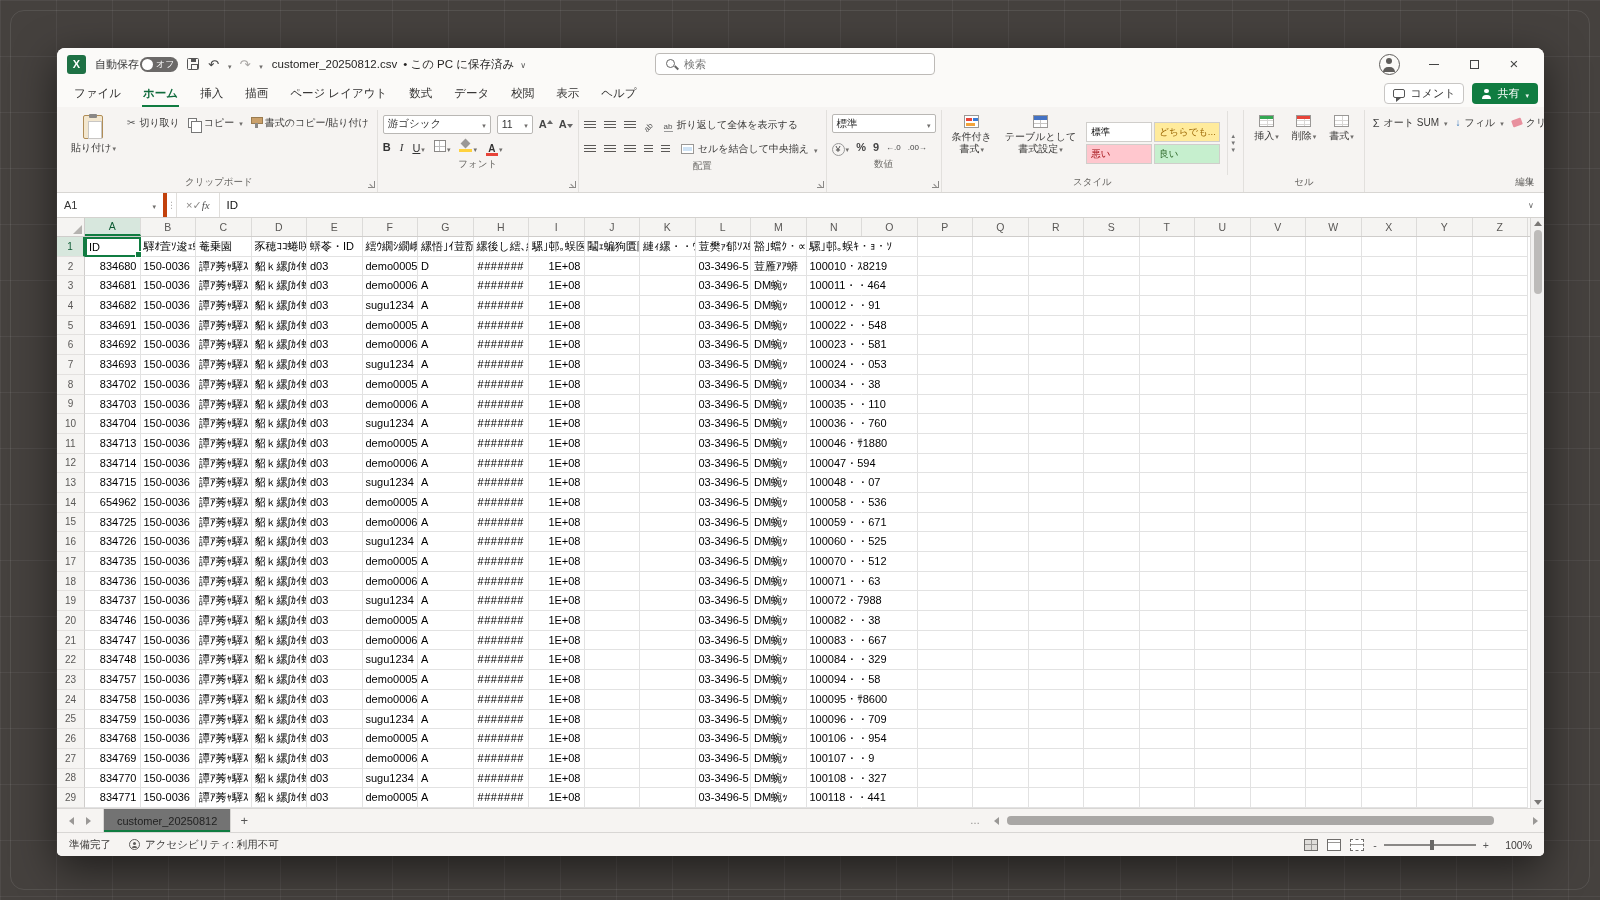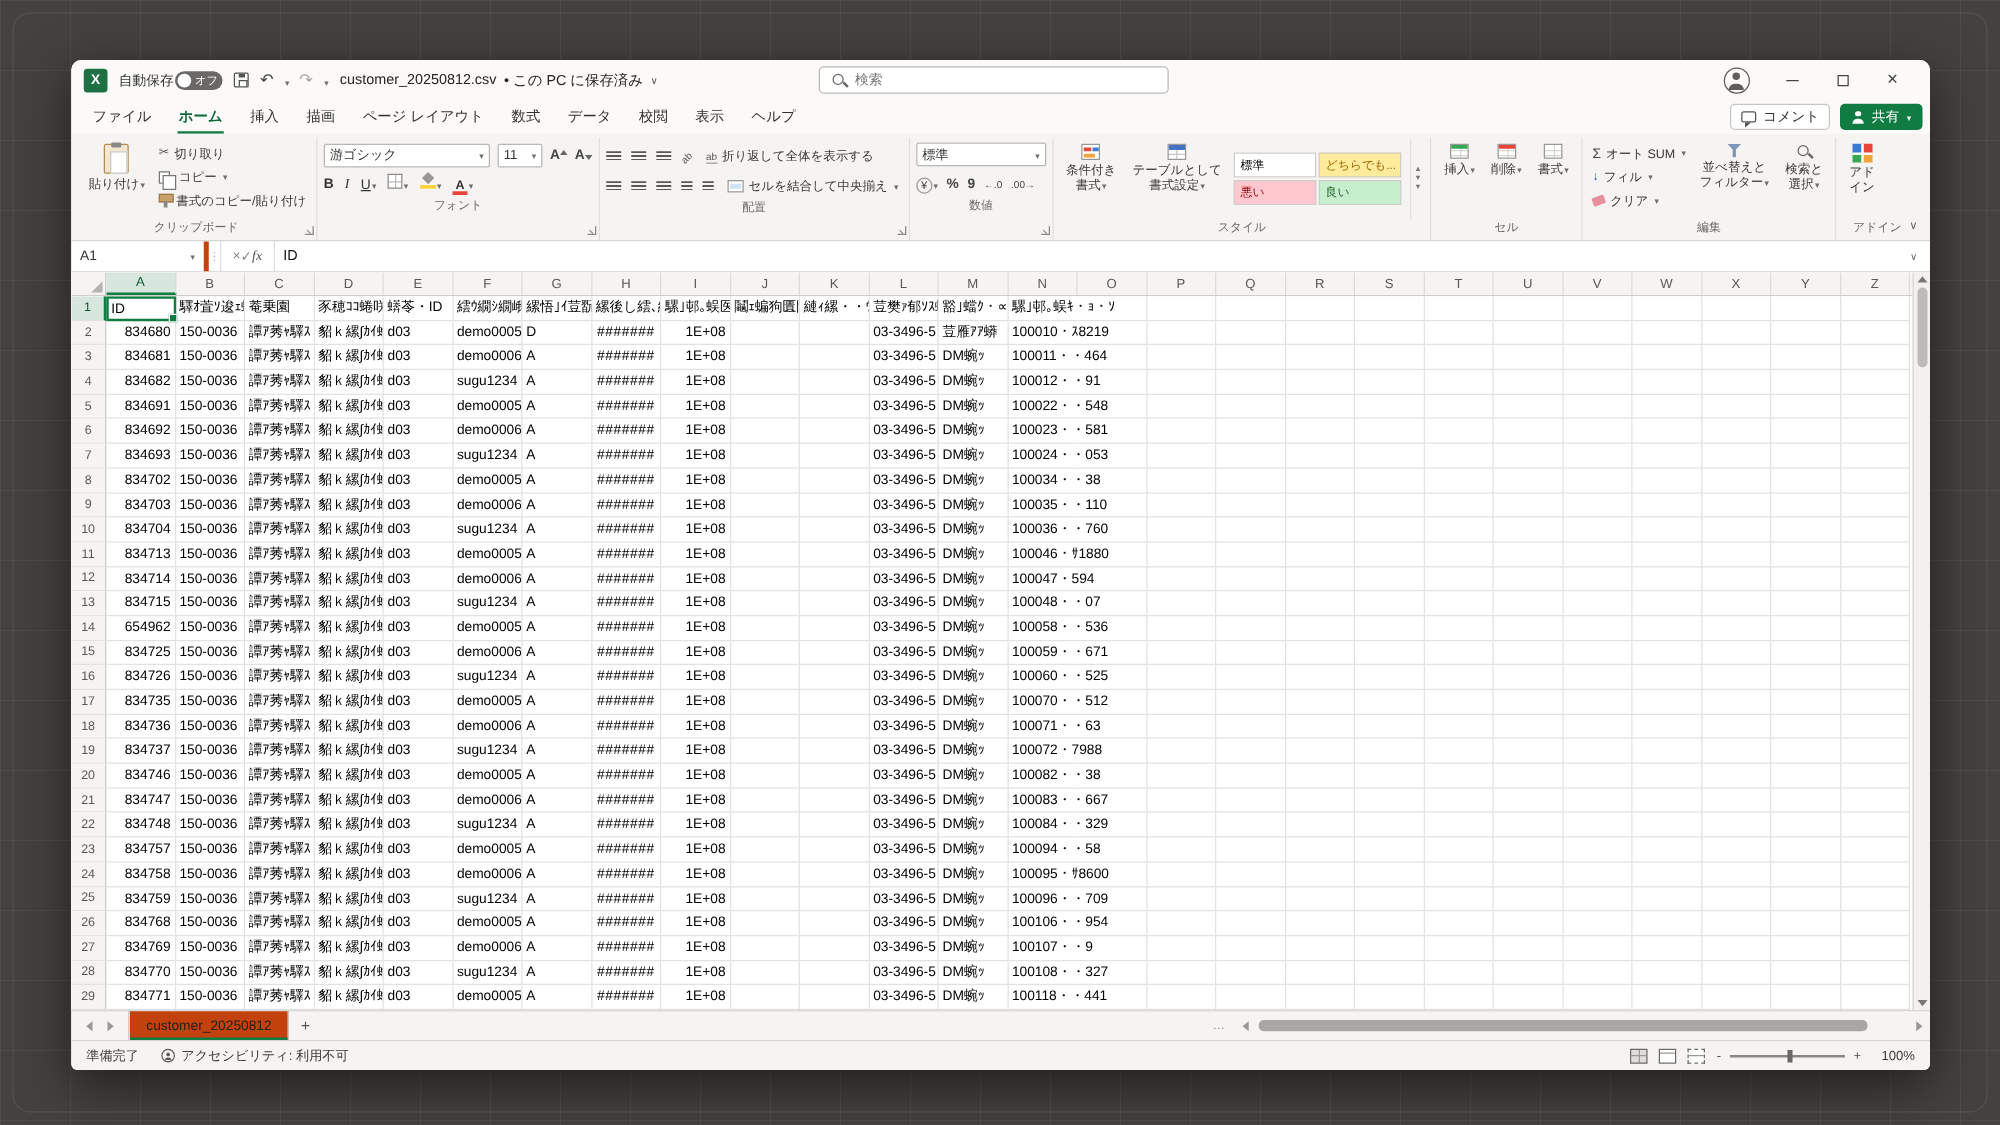--- a/index.html
+++ b/index.html
@@ -57,21 +57,21 @@
 
 
 .ribbon{height:86px;background:#f6f4f2;border-bottom:1px solid #d8d6d3;display:flex;flex:none;padding:3px 4px 0;overflow:hidden;position:relative}
 .grp{display:flex;flex-direction:column;position:relative;border-right:1px solid #e2e0dd;padding:1px 5px 0;flex:none}
 .grp-body{display:flex;flex:1;align-items:stretch;gap:3px}
 .grp-label{font-size:9.5px;color:#6a6865;text-align:center;padding:1px 8px 3px;white-space:nowrap}
 .launcher{position:absolute;right:2px;bottom:4px;width:7px;height:7px;border-right:1.2px solid #8a8886;border-bottom:1.2px solid #8a8886}
 .launcher::before{content:"";position:absolute;right:1px;bottom:1px;width:4px;height:1.2px;background:#8a8886;transform:rotate(45deg)}
 .bigbtn{display:flex;flex-direction:column;align-items:center;justify-content:flex-start;gap:3px;padding:4px 5px 1px;font-size:10px;color:#3b3a39;text-align:center;line-height:1.2;border-radius:3px}
 .sbtn{display:flex;align-items:center;gap:4px;font-size:10px;color:#3b3a39;padding:0 3px;height:17px;white-space:nowrap;border-radius:2px}
-.col2{display:flex;flex-direction:column;justify-content:flex-start;gap:2px;padding-top:3px}
+.col2{display:flex;flex-direction:row;justify-content:flex-start;gap:2px;padding-top:3px}
 .rowi{display:flex;align-items:center;gap:6px;height:20px}
 .combo{border:1px solid #b9b7b4;background:#fff;height:19px;display:flex;align-items:center;font-size:10.5px;color:#333;padding:0 4px;gap:3px;border-radius:2px;white-space:nowrap}
 .combo .da{margin-left:auto}
 .pasteico{width:20px;height:24px;position:relative;background:#f3e7cf;border:1px solid #b08d57;border-radius:2px}
 .pasteico::before{content:"";position:absolute;top:-2px;left:5px;width:8px;height:4px;background:#8a8886;border-radius:1px}
 .pasteico::after{content:"";position:absolute;left:4px;top:5px;width:12px;height:16px;background:#fff;border:1px solid #c8c6c4}
 .ico-cut::before{content:"✂";font-size:10px;color:#555}
 .copyico{width:9px;height:10px;border:1px solid #777;background:#fff;position:relative;margin-right:3px}
 .copyico::before{content:"";position:absolute;left:2px;top:2px;width:9px;height:10px;border:1px solid #777;background:#fff}
 .fpico{width:10px;height:11px;position:relative}
@@ -150,21 +150,21 @@
 .vscroll{width:14px;flex:none;background:#f2f1f0;border-left:1px solid #d8d6d4;display:flex;flex-direction:column;align-items:center;padding:3px 0}
 .tri-up{width:0;height:0;border-left:4px solid transparent;border-right:4px solid transparent;border-bottom:5px solid #7a7876}
 .tri-dn{width:0;height:0;border-left:4px solid transparent;border-right:4px solid transparent;border-top:5px solid #7a7876;margin-top:auto}
 .vthumb{width:8px;height:64px;background:#bdbbb9;border-radius:4px;margin-top:4px}
 
 
 .shbar{height:24px;background:#f6f4f2;border-top:1px solid #d8d6d4;display:flex;align-items:stretch;flex:none;font-size:11px;color:#444}
 .shnav{display:flex;align-items:center;gap:12px;padding:0 12px;color:#8a8886;font-size:10px}
 .tri-l{width:0;height:0;border-top:4px solid transparent;border-bottom:4px solid transparent;border-right:5px solid #9a9896}
 .tri-r{width:0;height:0;border-top:4px solid transparent;border-bottom:4px solid transparent;border-left:5px solid #9a9896}
-.shtab{background:#c2410c;border-left:1px solid #d8d6d4;border-right:1px solid #d8d6d4;display:flex;align-items:center;padding:0 13px;position:relative;color:#222}
+.shtab{background:#737373;border-left:1px solid #d8d6d4;border-right:1px solid #d8d6d4;display:flex;align-items:center;padding:0 13px;position:relative;color:#222}
 .shtab::after{content:"";position:absolute;left:0;right:0;bottom:0;height:2px;background:#107C41}
 .shadd{width:26px;display:flex;align-items:center;justify-content:center;color:#555;font-size:13px}
 .shdots{margin-left:auto;display:flex;align-items:center;color:#8a8886;padding:0 8px;font-size:10px}
 .hscroll{width:556px;display:flex;align-items:center;padding:0 6px;gap:5px}
 .htrack{flex:1;height:100%;display:flex;align-items:center}
 .hthumb{height:9px;background:#a9a7a5;border-radius:4px;width:93%;margin-left:3px}
 
 
 .status{height:24px;background:#f6f4f2;border-top:1px solid #d8d6d4;display:flex;align-items:center;flex:none;font-size:10.5px;color:#3b3a39;padding:0 12px;gap:18px}
 .acc{display:flex;align-items:center;gap:5px}
@@ -278,21 +278,21 @@
             </div>
         </div>
       </div>
       <div class="grp-label">クリップボード</div>
       <span class="launcher"></span>
     </div>
 
     <div class="grp">
       <div style="display:flex;flex-direction:column;gap:3px;padding-top:3px">
         <div class="rowi">
-          <span class="combo" style="width:133px">
+          <span class="combo" style="width:108px">
               <span>游ゴシック</span>
               <span class="da"></span>
             </span>
           <span class="combo" style="width:36px">
               <span>11</span>
               <span class="da"></span>
             </span>
           <span class="fsz up"></span>
           <span class="fsz dn"></span>
         </div>

